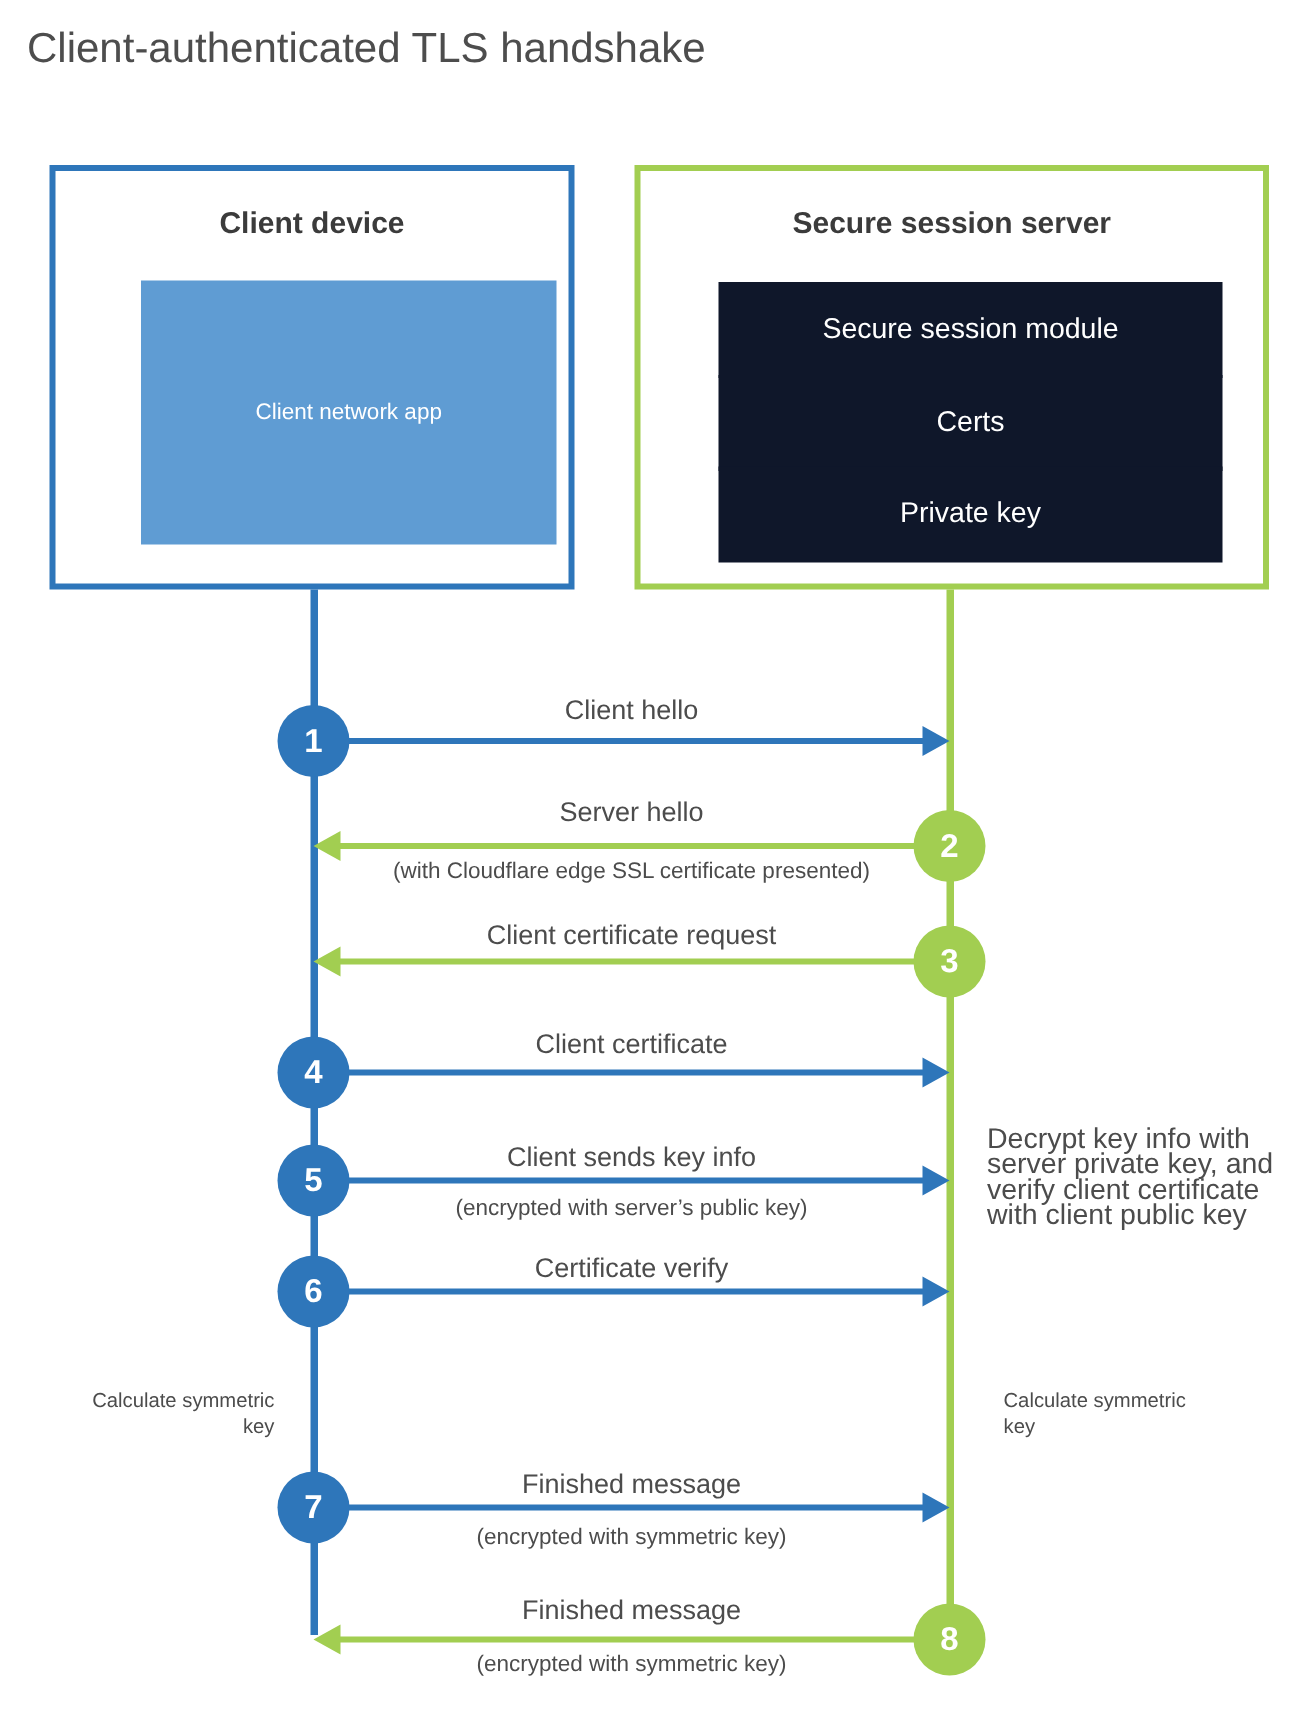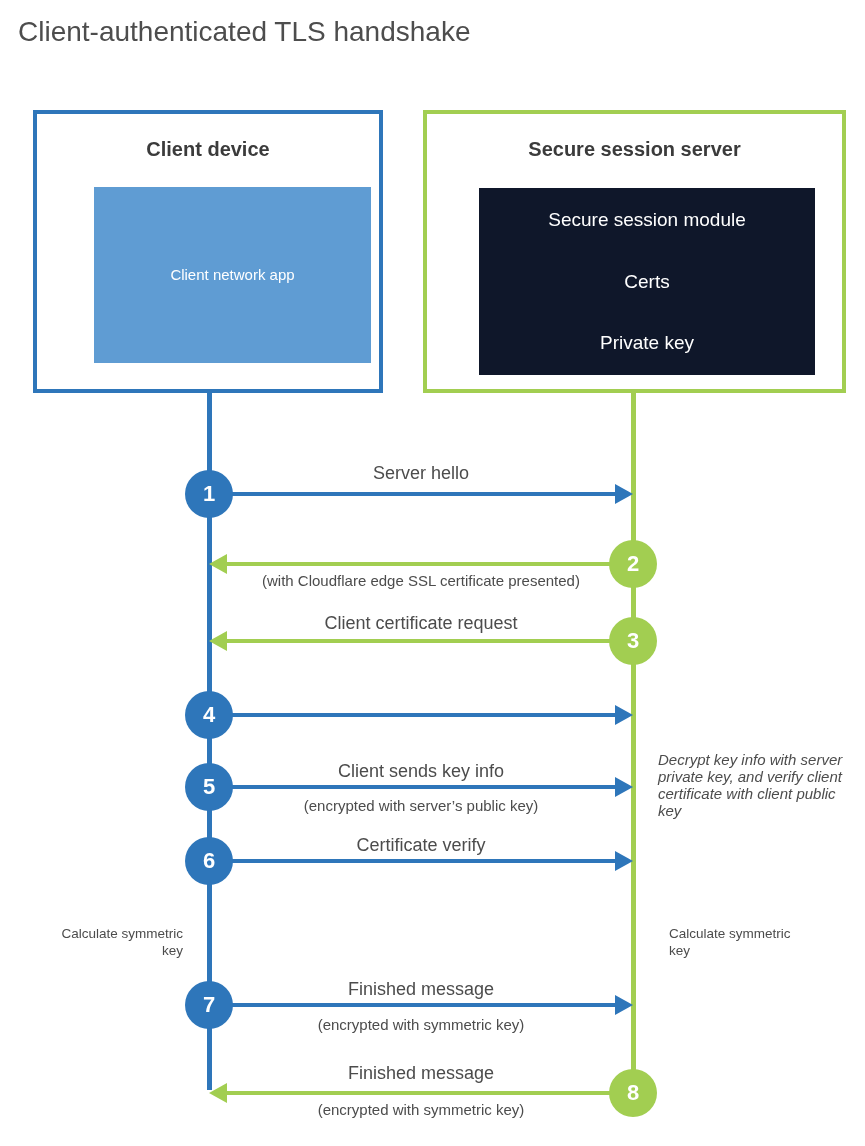--- a/index.html
+++ b/index.html
@@ -69,21 +69,21 @@
 
   .msg-sub {
     position:absolute; left:221px; width:400px; text-align:center;
     font-size:15px; color:#4c4c4c; z-index:1;
   }
   .sub2 { top:572px; } .sub5 { top:797px; } .sub6 { top:872px; }
   .sub7 { top:1016px; } .sub8 { top:1101px; }
 
   .note-right {
     position:absolute; left:658px; top:751px; width:195px;
-    font-size:15px; line-height:17px; color:#4c4c4c;font-style:italic;
+    font-size:19px; line-height:17px; color:#4c4c4c;
   }
   .calc-left {
     position:absolute; left:43px; top:925px; width:140px; text-align:right;
     font-size:13.5px; line-height:17px; color:#4c4c4c;
   }
   .calc-right {
     position:absolute; left:669px; top:925px; width:140px; text-align:left;
     font-size:13.5px; line-height:17px; color:#4c4c4c;
   }
 </style>
@@ -110,35 +110,37 @@
   <div class="bar bar2">
     <span>Certs</span>
   </div>
   <div class="bar bar3">
     <span>Private key</span>
   </div>
 
   <div class="vline blue"></div>
   <div class="vline green"></div>
 
-  <div class="msg-label l1">Server hello</div>
+  <div class="msg-label l1">Client hello</div>
   <div class="shaft blue s1"></div>
   <div class="head right h1"></div>
   <div class="circle blue-bg c1">1</div>
 
+  <div class="msg-label l2">Server hello</div>
   <div class="msg-sub sub2">(with Cloudflare edge SSL certificate presented)</div>
   <div class="shaft green s2"></div>
   <div class="head left h2"></div>
   <div class="circle green-bg c2">2</div>
 
   <div class="msg-label l3">Client certificate request</div>
   <div class="shaft green s3"></div>
   <div class="head left h3"></div>
   <div class="circle green-bg c3">3</div>
 
+  <div class="msg-label l4">Client certificate</div>
   <div class="shaft blue s4"></div>
   <div class="head right h4"></div>
   <div class="circle blue-bg c4">4</div>
 
   <div class="msg-label l5">Client sends key info</div>
   <div class="msg-sub sub5">(encrypted with server’s public key)</div>
   <div class="shaft blue s5"></div>
   <div class="head right h5"></div>
   <div class="circle blue-bg c5">5</div>
 

